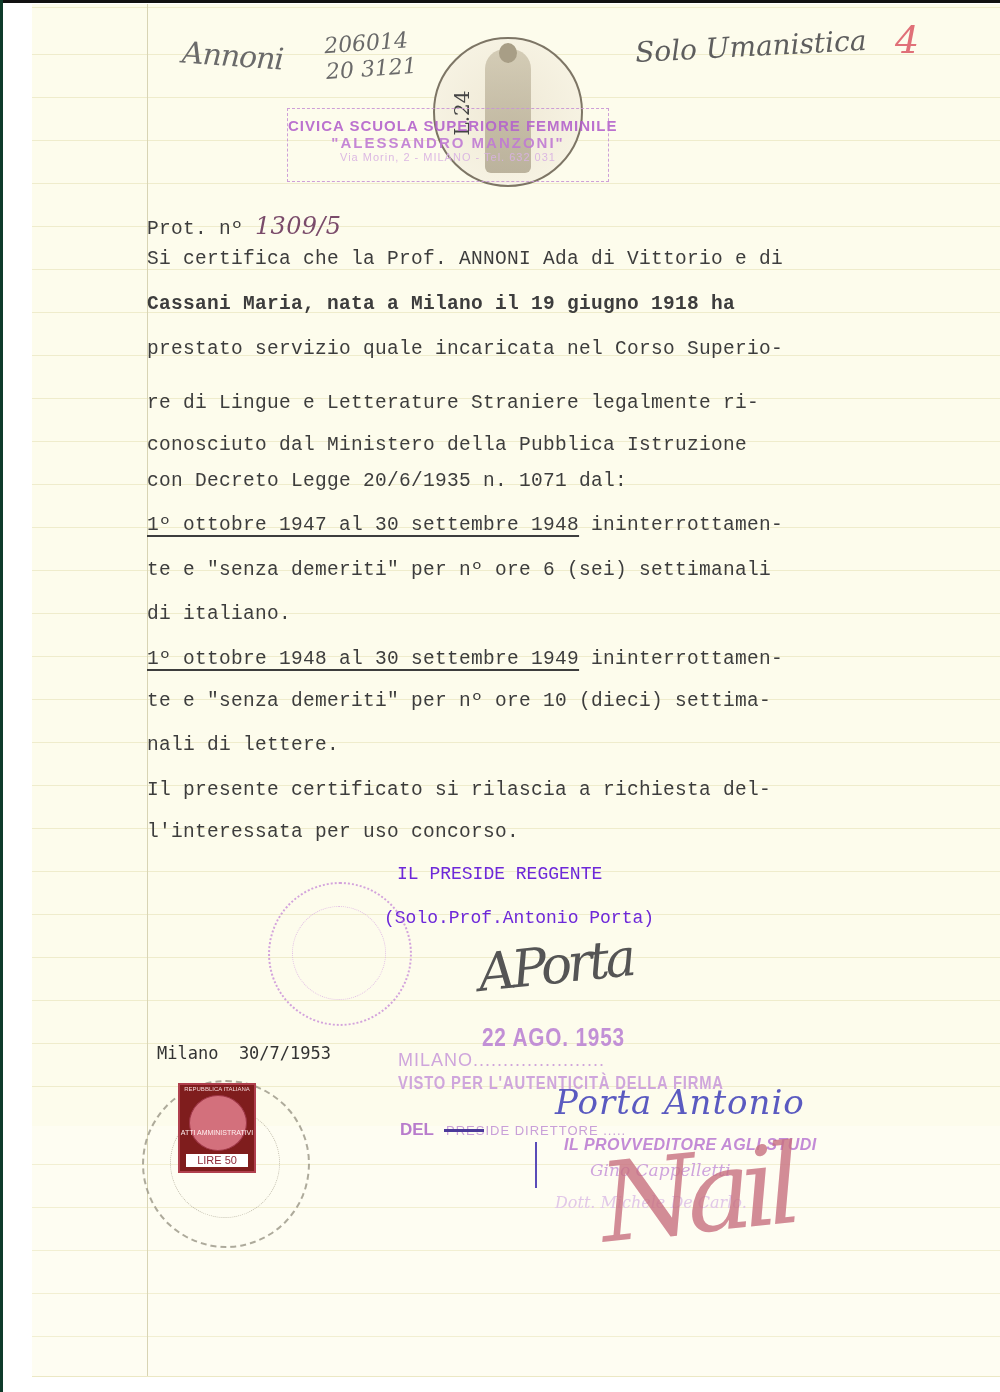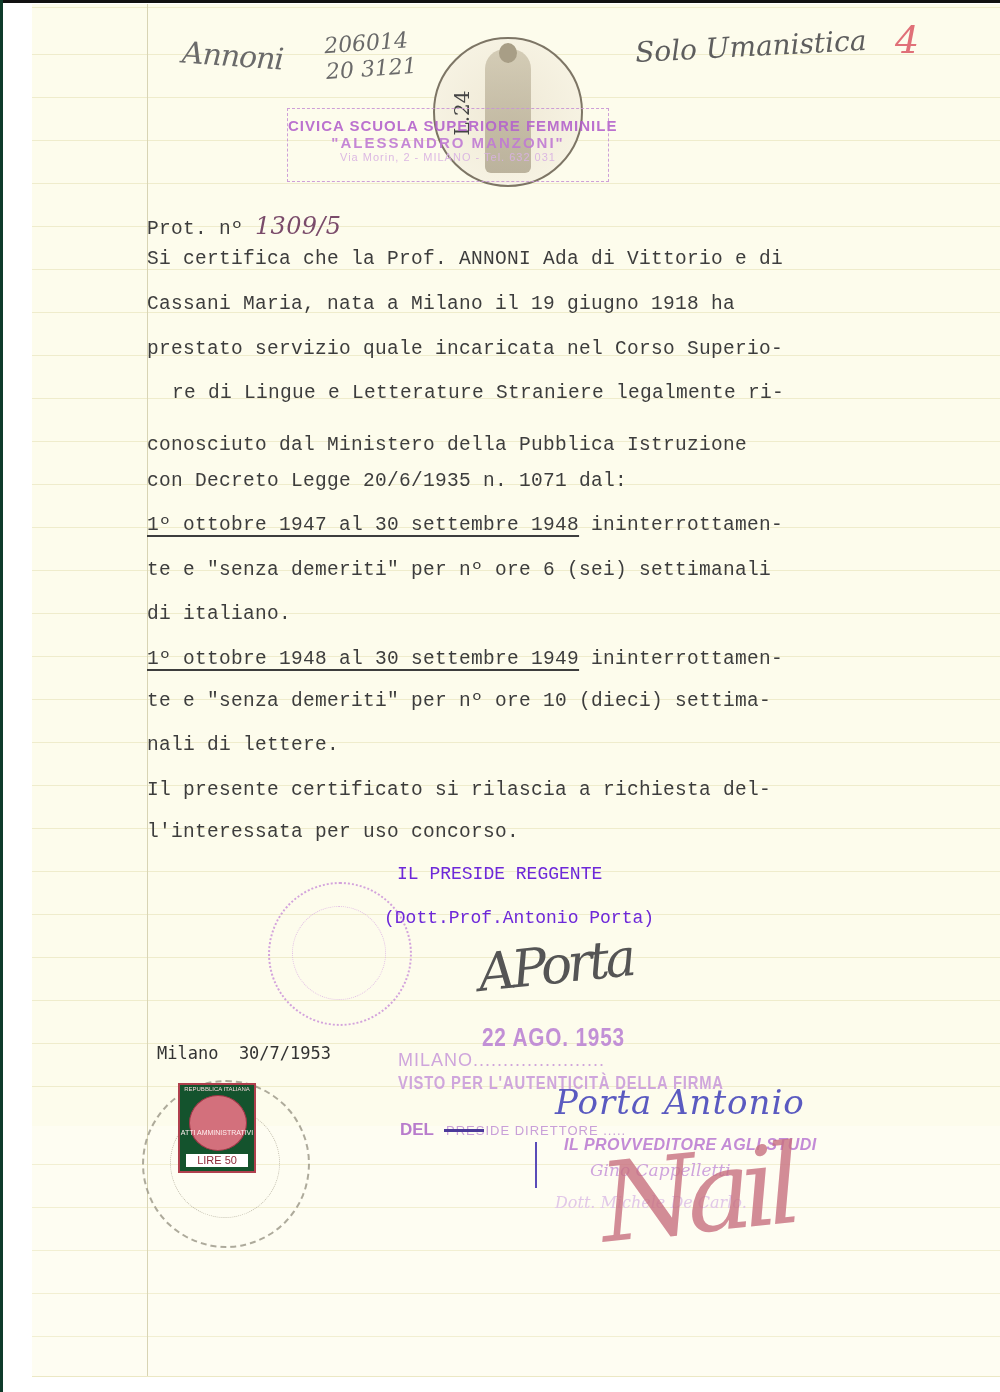--- a/index.html
+++ b/index.html
@@ -79,21 +79,21 @@
 
     .signature-blue { position: absolute; left: 555px; top: 1082px; font-family: "DejaVu Serif", serif; font-style: italic; font-size: 34px; color: #5a5ac0; letter-spacing: 1px; }
     .signature-red { position: absolute; left: 600px; top: 1130px; font-family: "DejaVu Serif", serif; font-style: italic; font-size: 110px; color: #c87080; transform: rotate(-6deg); opacity: .8; letter-spacing: -10px; }
 
     .cancel-seal {
       position: absolute; left: 142px; top: 1080px; width: 164px; height: 164px; border-radius: 50%;
       border: 2px dashed #9a9686; opacity: .8;
     }
     .cancel-seal::after { content: ""; position: absolute; left: 26px; top: 26px; width: 108px; height: 108px; border-radius: 50%; border: 1px dotted #b7b2a0; }
     .marca {
-      position: absolute; left: 178px; top: 1083px; width: 78px; height: 90px; background: #14532d;
+      position: absolute; left: 178px; top: 1083px; width: 78px; height: 90px; background: #7f1d1d;
       border: 2px solid #b0404e; box-sizing: border-box;
     }
     .marca .oval { position: absolute; left: 9px; top: 10px; width: 56px; height: 54px; border-radius: 50%; background: #d3707c; border: 1px solid #9e3646; }
     .marca .top-text { position: absolute; left: 0; right: 0; top: 1px; text-align: center; font-size: 6px; color: #f5d8da; font-family: "Liberation Sans", sans-serif; white-space: nowrap; }
     .marca .mid-text { position: absolute; left: 0; right: 0; top: 44px; text-align: center; font-size: 7px; color: #fff0f0; font-family: "Liberation Sans", sans-serif; white-space: nowrap; }
     .marca .value { position: absolute; left: 6px; right: 6px; bottom: 4px; height: 13px; background: #fff; color: #8e2a38; text-align: center; font-size: 11px; line-height: 13px; font-family: "Liberation Sans", sans-serif; }
   </style>
 </head>
 <body>
 
@@ -119,39 +119,39 @@
 
 <div class="school-stamp">
   <div class="l1">CIVICA SCUOLA SUPERIORE FEMMINILE</div>
   <div class="l2">"ALESSANDRO MANZONI"</div>
   <div class="l3">Via Morin, 2 - MILANO - Tel. 632 031</div>
 </div>
 
 <div class="typed" style="top:212px;"><span>Prot. nº</span> <span class="prot-num">1309/5</span></div>
 
 <div class="typed" style="top:248px;">Si certifica che la Prof. ANNONI Ada di Vittorio e di</div>
-<div class="typed" style="top:293px;">Cassani Maria, nata a Milano il 19 giugno 1918 ha</div>
+<div class="typed" style="top:293px;font-weight:bold;">Cassani Maria, nata a Milano il 19 giugno 1918 ha</div>
 <div class="typed" style="top:338px;">prestato servizio quale incaricata nel Corso Superio-</div>
-<div class="typed" style="top:382px;padding-left:25px;">re di Lingue e Letterature Straniere legalmente ri-</div>
+<div class="typed" style="top:392px;">re di Lingue e Letterature Straniere legalmente ri-</div>
 <div class="typed" style="top:426px;margin-top:8px;">conosciuto dal Ministero della Pubblica Istruzione</div>
 <div class="typed" style="top:470px;">con Decreto Legge 20/6/1935 n. 1071 dal:</div>
 
 <div class="typed" style="top:514px;"><span class="ul">1º ottobre 1947 al 30 settembre 1948</span><span> ininterrottamen-</span></div>
 <div class="typed" style="top:559px;">te e "senza demeriti" per nº ore 6 (sei) settimanali</div>
 <div class="typed" style="top:603px;">di italiano.</div>
 
 <div class="typed" style="top:648px;"><span class="ul">1º ottobre 1948 al 30 settembre 1949</span><span> ininterrottamen-</span></div>
 <div class="typed" style="top:690px;">te e "senza demeriti" per nº ore 10 (dieci) settima-</div>
 <div class="typed" style="top:734px;">nali di lettere.</div>
 
 <div class="typed" style="top:779px;">Il presente certificato si rilascia a richiesta del-</div>
 <div class="typed" style="top:821px;">l'interessata per uso concorso.</div>
 
 <div class="sig-block preside-title">IL PRESIDE REGGENTE</div>
-<div class="sig-block preside-name">(Dott.Prof.Antonio Porta)</div>
+<div class="sig-block preside-name">(Solo.Prof.Antonio Porta)</div>
 <div class="violet-seal"></div>
 <div class="signature-porta">APorta</div>
 
 <div class="date-typed">Milano  30/7/1953</div>
 
 <div class="visto-date">22 AGO. 1953</div>
 <div class="visto-line visto-milano">MILANO......................</div>
 <div class="visto-line visto-title">VISTO PER L'AUTENTICITÀ DELLA FIRMA</div>
 <div class="visto-line visto-del">DEL</div>
 <div class="visto-line visto-role">PRESIDE DIRETTORE .....</div>

